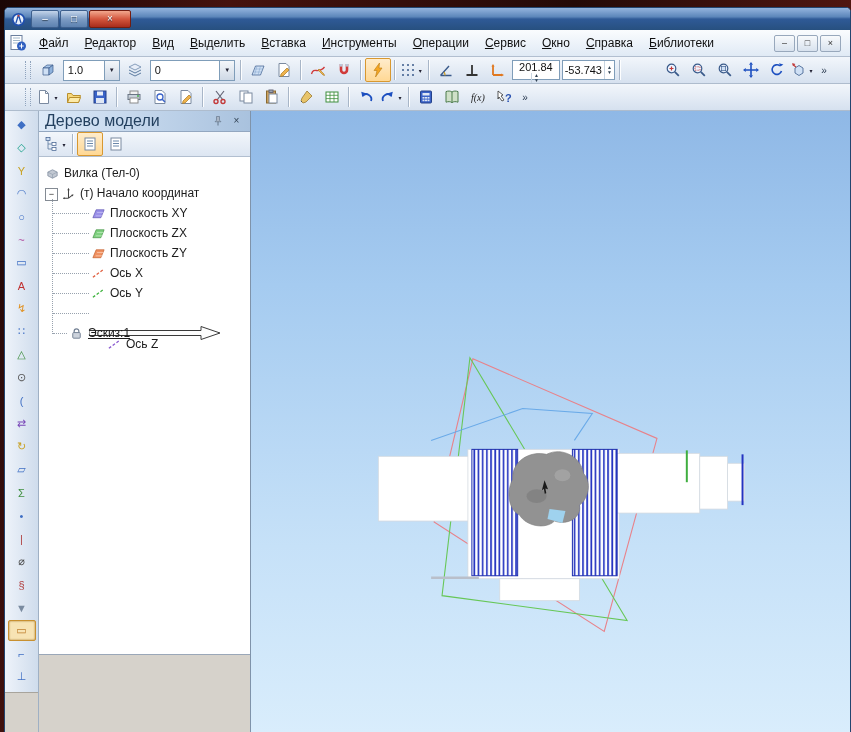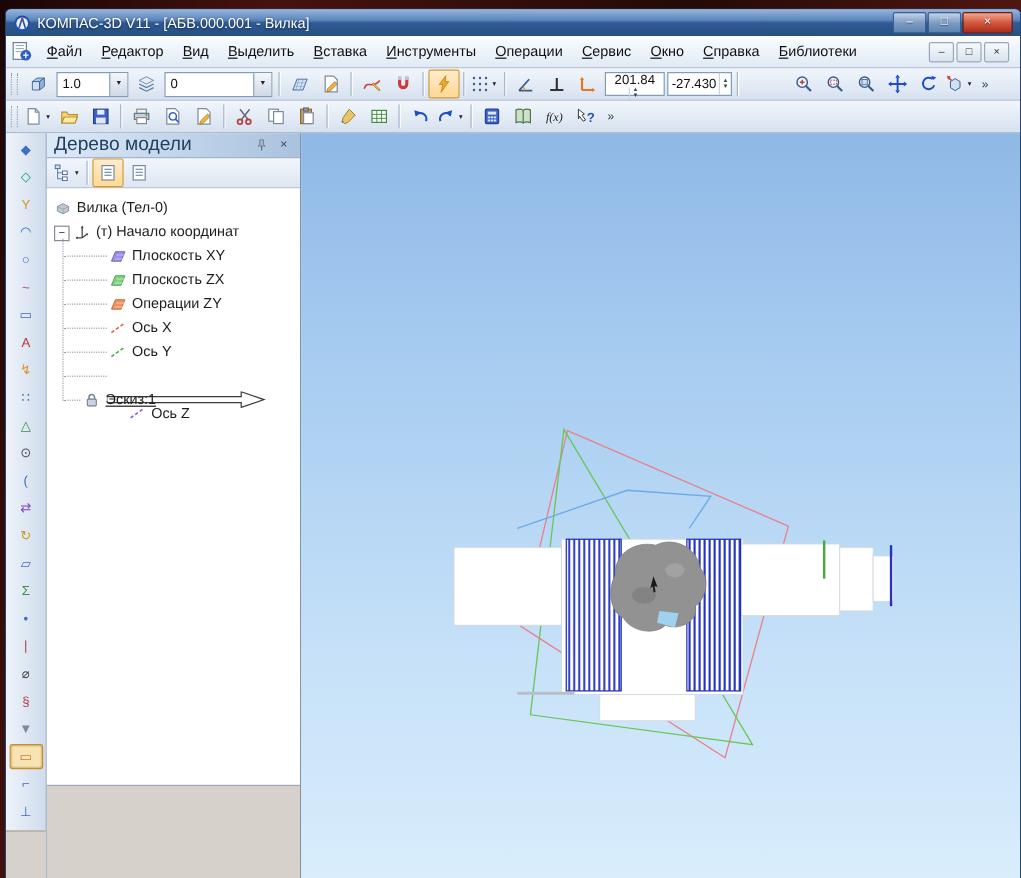--- a/index.html
+++ b/index.html
@@ -22,21 +22,21 @@
   .app-ico svg{width:15px;height:15px;display:block;}
   
   .menubar{height:26px;background:linear-gradient(#fafcfe,#e0eaf5);border-bottom:1px solid #b2bfd0;display:flex;align-items:center;padding:0 4px;}
   .doc-ico svg{width:18px;height:18px;display:block;margin-right:4px;}
   .menu-item{font-size:12px;color:#101010;padding:4px 8px;cursor:default;}
   .menu-item::first-letter{text-decoration:underline;}
   .mdi-controls{margin-left:auto;display:flex;gap:2px;padding-right:5px;}
   .mdi-btn{width:19px;height:15px;border:1px solid #98a8bc;background:linear-gradient(#f8fafc,#d8e2ee);color:#333;
     font-size:9px;line-height:9px;display:flex;align-items:center;justify-content:center;border-radius:2px;}
   
-  .toolbar{height:26px;background:linear-gradient(#f2f6fb,#d6e1ef);border-bottom:1px solid #aebccd;display:flex;align-items:center;padding:0 2px;}
+  .toolbar{height:26px;background:linear-gradient(#f2f6fb,#d6e1ef);border-bottom:1px solid #aebccd;display:flex;align-items:center;padding:0 18px;}
   .grip{width:4px;height:18px;margin:0 4px 0 2px;border-left:1px dotted #8fa3bd;border-right:1px dotted #8fa3bd;}
   .tb-btn{min-width:24px;height:22px;display:flex;align-items:center;justify-content:center;border:1px solid transparent;border-radius:2px;position:relative;}
   .tb-btn.active{background:linear-gradient(#ffeccB,#ffd894);border-color:#d89830;}
   .tb-btn.overflow{min-width:14px;font-size:10px;color:#2a3a50;}
   .ic{display:flex;}
   .ic svg{width:16px;height:16px;display:block;}
   .caret{font-size:6px;color:#223;width:8px;text-align:center;}
   .tb-sep{width:0;height:20px;border-left:1px solid #a8b6c8;border-right:1px solid #fdfeff;margin:0 3px;}
   .tb-gap{height:1px;}
   .combo{display:flex;height:19px;border:1px solid #7f9db9;background:#fff;align-items:center;margin:0 2px;}
@@ -85,21 +85,20 @@
 
   <div class="titlebar">
     <span class="app-ico">
       <svg viewBox="0 0 16 16">
           <circle cx="8" cy="8" r="7" fill="#1f4fae"></circle>
           <circle cx="8" cy="8" r="5.2" fill="#e8f0fb"></circle>
           <path d="M8 3.2L5.2 12M8 3.2l2.8 8.8" stroke="#1f4fae" stroke-width="1.4" fill="none"></path>
           <circle cx="8" cy="4" r="1.1" fill="#c23a3a"></circle>
         </svg>
     </span>
-    <span class="title-text">КОМПАС-3D V11 - [АБВ.000.001 - Вилка]</span>
     <div class="win-controls" id="win-controls">
         <div class="win-btn">–</div>
         <div class="win-btn">□</div>
         <div class="win-btn close">×</div>
       </div>
   </div>
 
   <div class="menubar">
     <span class="doc-ico">
       <svg viewBox="0 0 18 18">
@@ -241,21 +240,21 @@
             <path d="M3 13h9M3 13V4" stroke="#e07820" stroke-width="1.8" fill="none"></path>
             <path d="M14 13l-2.6-1.6v3.2zM3 2l-1.6 2.6h3.2z" fill="#e07820"></path>
           </svg>
         </span>
       </div>
       <div class="field" style="width: 48px; flex-direction: column;">
         <div class="val">201.84</div>
         <div class="spin">▲<br>▼</div>
       </div>
       <div class="field" style="width: 52px;">
-        <div class="val">-27.430</div>
+        <div class="val">-53.743</div>
         <div class="spin">▲<br>▼</div>
       </div>
       <div class="tb-sep"></div>
       <div class="tb-gap" style="width: 38px;"></div>
       <div class="tb-btn">
         <span class="ic">
           <svg viewBox="0 0 16 16">
             <circle cx="6.5" cy="6.5" r="4.3" fill="#eef5ff" stroke="#3a5a8a" stroke-width="1.2"></circle>
             <path d="M9.8 9.8l4 4" stroke="#3a5a8a" stroke-width="1.8"></path>
             <path d="M4.5 6.5h4M6.5 4.5v4" stroke="#c23a3a" stroke-width="1.2"></path>
@@ -643,21 +642,21 @@
             </span>
             <span class="tr-label">Плоскость ZX</span>
           </div>
           <div class="tree-row" style="top: 86px; left: 52px;">
             <span class="ic">
               <svg viewBox="0 0 16 16">
                 <path d="M2 12.5L5.5 4H14l-3.5 8.5z" fill="#f09060" stroke="#c05a28" stroke-width=".7"></path>
                 <path d="M5 10.5h7M6.5 7h7" stroke="#fbd0b8" stroke-width=".8"></path>
               </svg>
             </span>
-            <span class="tr-label">Операции ZY</span>
+            <span class="tr-label">Плоскость ZY</span>
           </div>
           <div class="tree-row" style="top: 106px; left: 52px;">
             <span class="ic">
               <svg viewBox="0 0 16 16">
                 <path d="M2 12L13 4" stroke="#e06040" stroke-width="1.4" stroke-dasharray="3 2" fill="none"></path>
               </svg>
             </span>
             <span class="tr-label">Ось X</span>
           </div>
           <div class="tree-row" style="top: 126px; left: 52px;">

